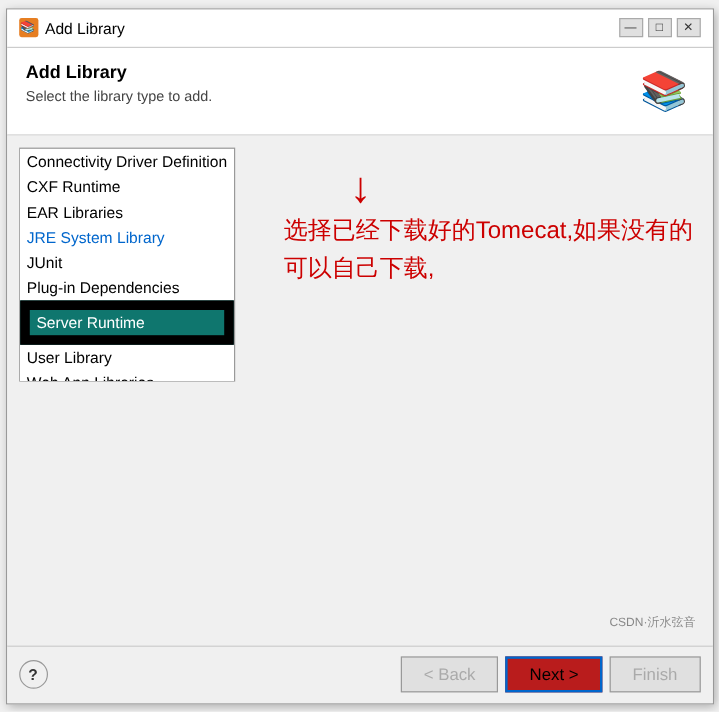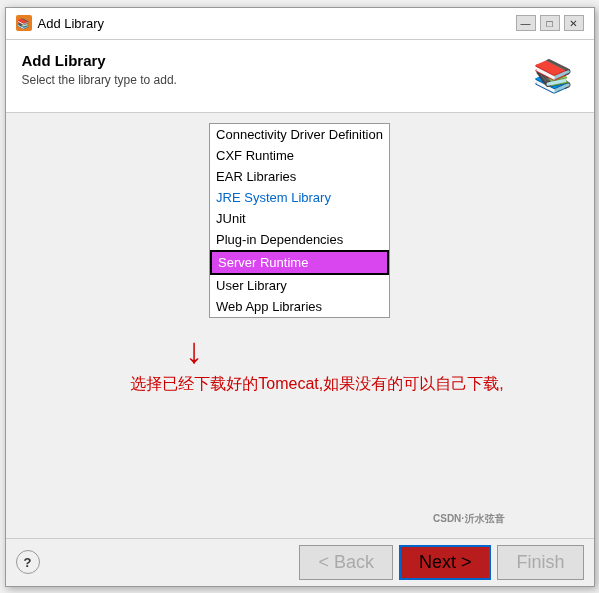--- a/index.html
+++ b/index.html
@@ -108,45 +108,44 @@
       display: flex;
       align-items: center;
       justify-content: center;
       font-size: 32px;
     }
 
     .content {
       flex: 1;
       padding: 10px;
       display: flex;
-      flex-direction: column;
-      background: #f0f0f0;
-      align-items: center;
+      flex-direction: row;
+      background: #f0f0f0;
     }
 
     .list-container {
       border: 1px solid #999;
       background: #fff;
       overflow-y: auto;
       flex: 0 0 auto;
       height: 195px;
     }
 
     .list-item {
       padding: 3px 6px;
       font-size: 13px;
       color: #000;
       cursor: pointer;
       white-space: nowrap;
     }
 
     .list-item.selected {
-      background: #d946ef;
+      background: #0f766e;
       color: #fff;
-      border: 2px solid #000000;
+      border: 8px solid #000000;
     }
 
     .list-item.blue-link {
       color: #0066cc;
     }
 
     .annotation-area {
       flex: 1;
       padding: 10px 5px;
       position: relative;
@@ -163,21 +162,21 @@
     .red-arrow {
       color: #cc0000;
       font-size: 36px;
       line-height: 1;
       margin-left: 60px;
       margin-bottom: 2px;
     }
 
     .annotation-text {
       color: #cc0000;
-      font-size: 16px;
+      font-size: 20px;
       line-height: 1.6;
       padding-left: 5px;
     }
 
     .footer {
       background: #f0f0f0;
       border-top: 1px solid #ccc;
       padding: 8px 10px;
       display: flex;
       align-items: center;
@@ -205,21 +204,21 @@
       justify-content: center;
     }
 
     .footer-buttons {
       display: flex;
       gap: 6px;
     }
 
     .btn {
       padding: 5px 18px;
-      font-size: 18px;
+      font-size: 14px;
       border: 1px solid #999;
       background: #e0e0e0;
       cursor: pointer;
       color: #333;
       min-width: 70px;
       text-align: center;
     }
 
     .btn.primary {
       background: #b91c1c;
@@ -232,21 +231,20 @@
       color: #aaa;
       cursor: default;
     }
 
     .watermark {
       position: absolute;
       bottom: 2px;
       right: 4px;
       font-size: 10px;
       color: #888;
-      font-weight: bold;
     }
   </style>
 </head>
 <body>
 
 <div class="dialog">
 
   <div class="title-bar">
     <div class="title-bar-left">
       <div class="title-icon">📚</div>

